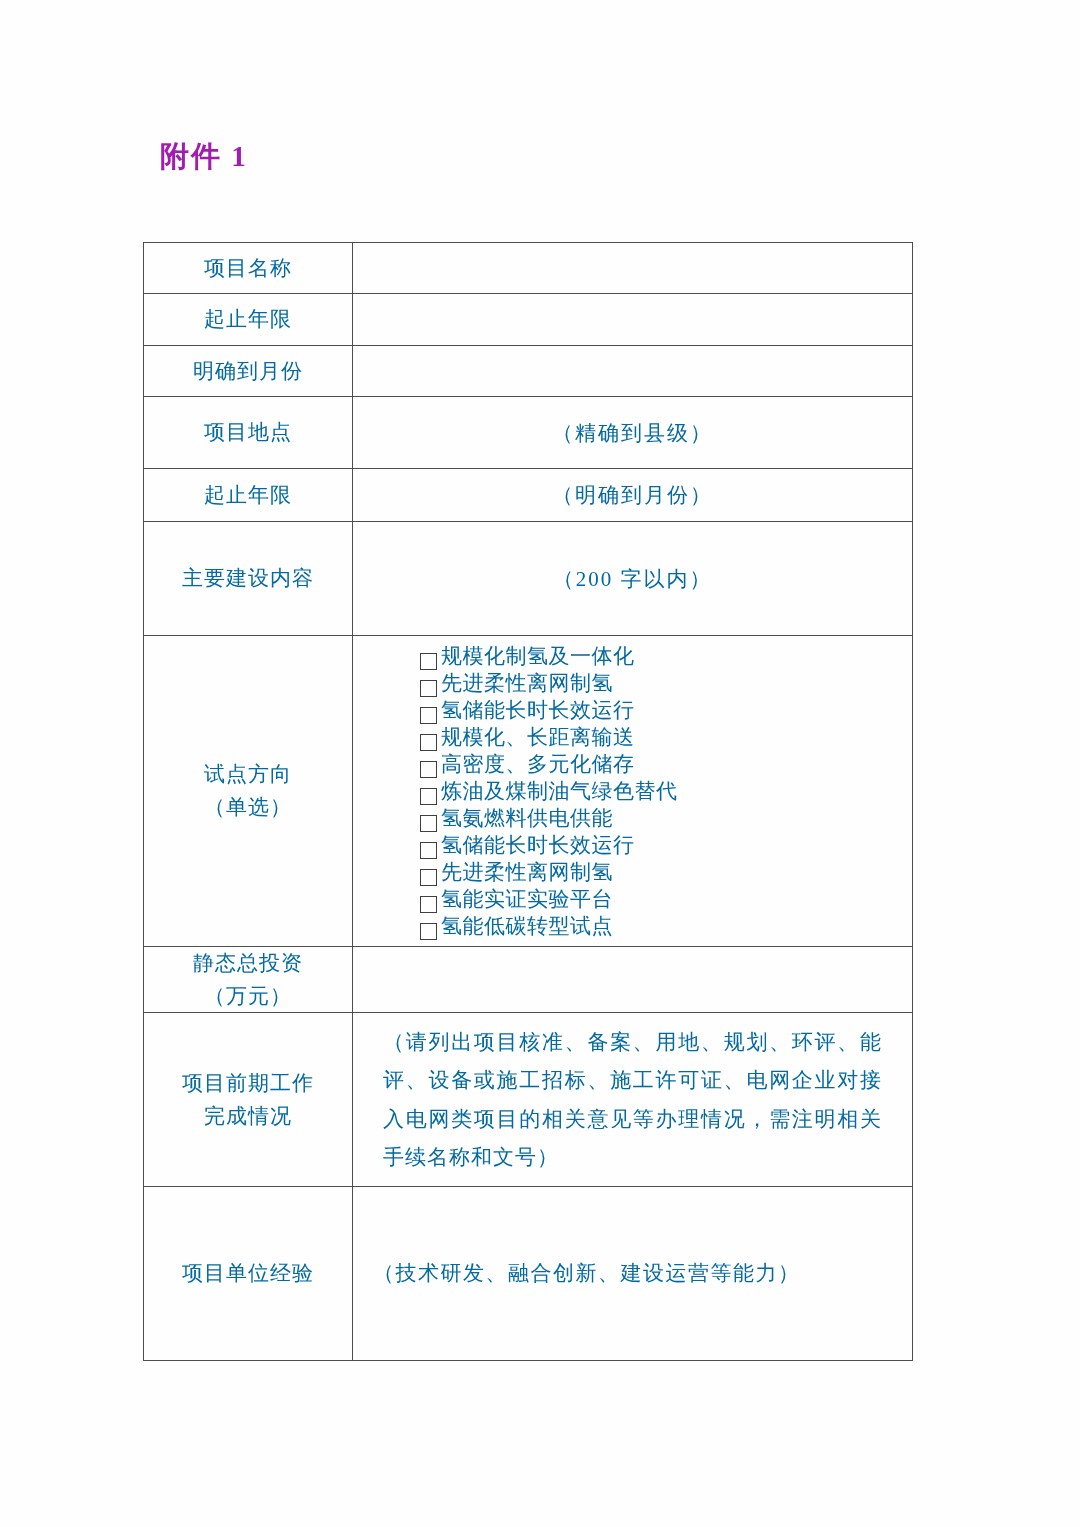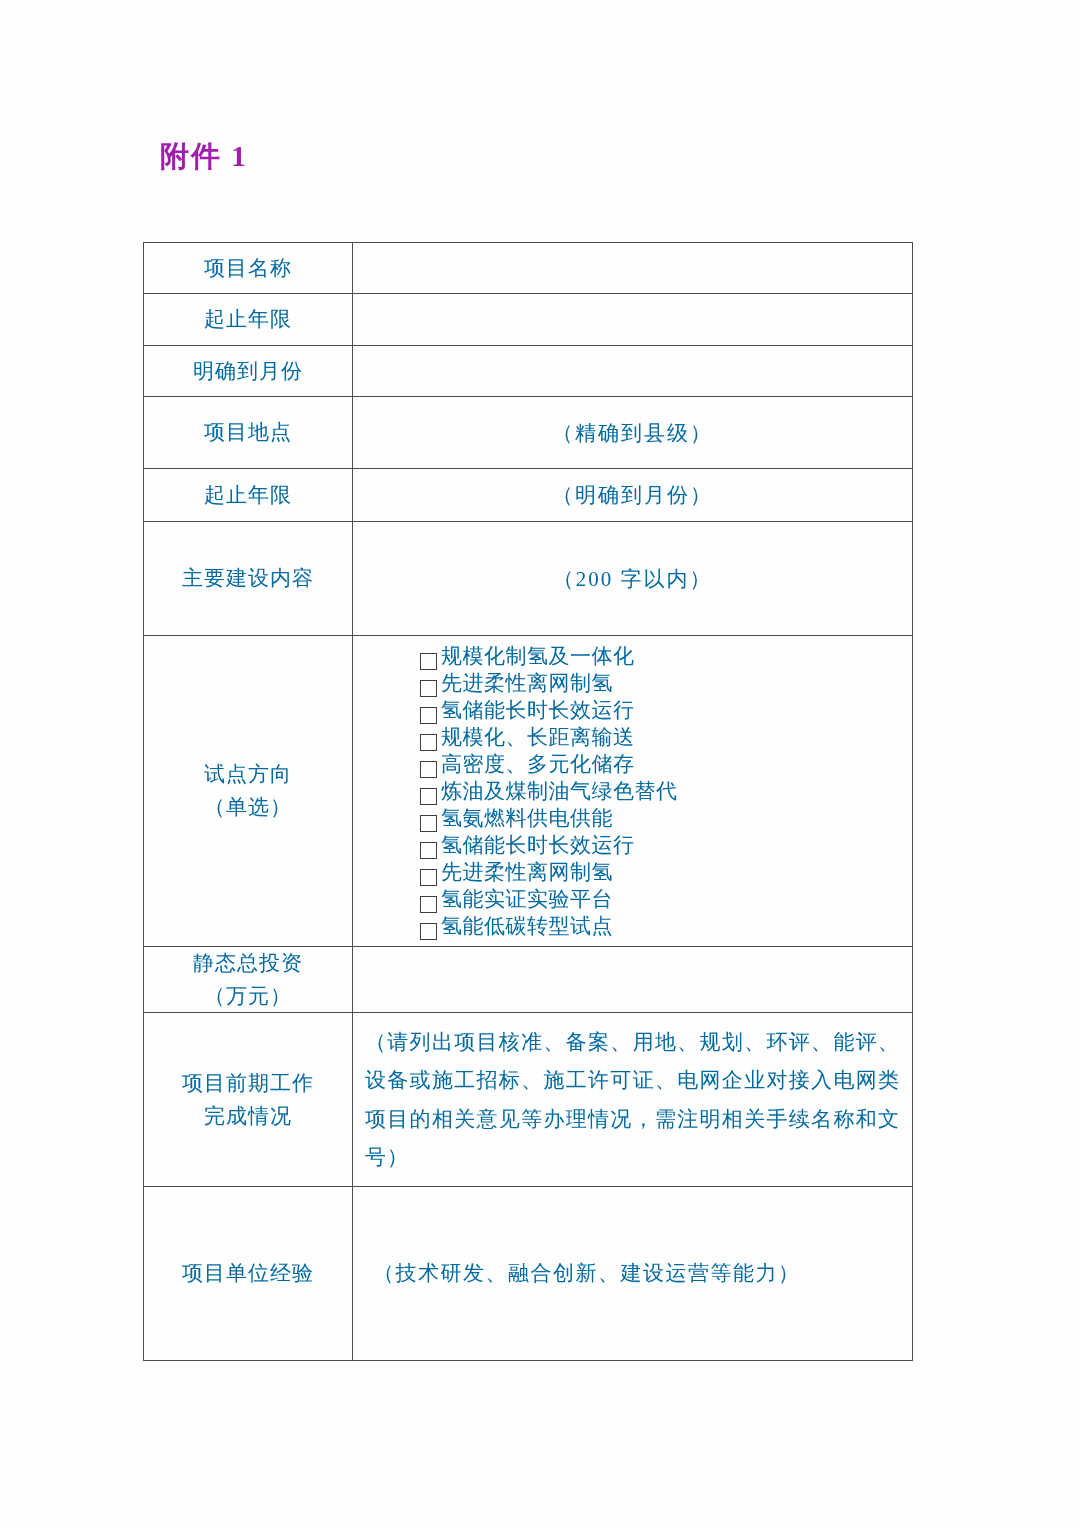--- a/index.html
+++ b/index.html
@@ -69,21 +69,21 @@
   .cb {
     display: inline-block;
     width: 17px; height: 17px;
     border: 1.4px solid #3f3f3f;
     background: #fefefe;
     margin-right: 4px;
     flex: 0 0 auto;
   }
 
   .justify-hint {
-    padding: 10px 12px;
+    padding: 10px 30px;
     text-align: justify;
     text-justify: inter-character;
     line-height: 1.82;
     letter-spacing: 1px;
   }
   .left-hint {
     padding-left: 20px;
     letter-spacing: 1.5px;
   }
 

